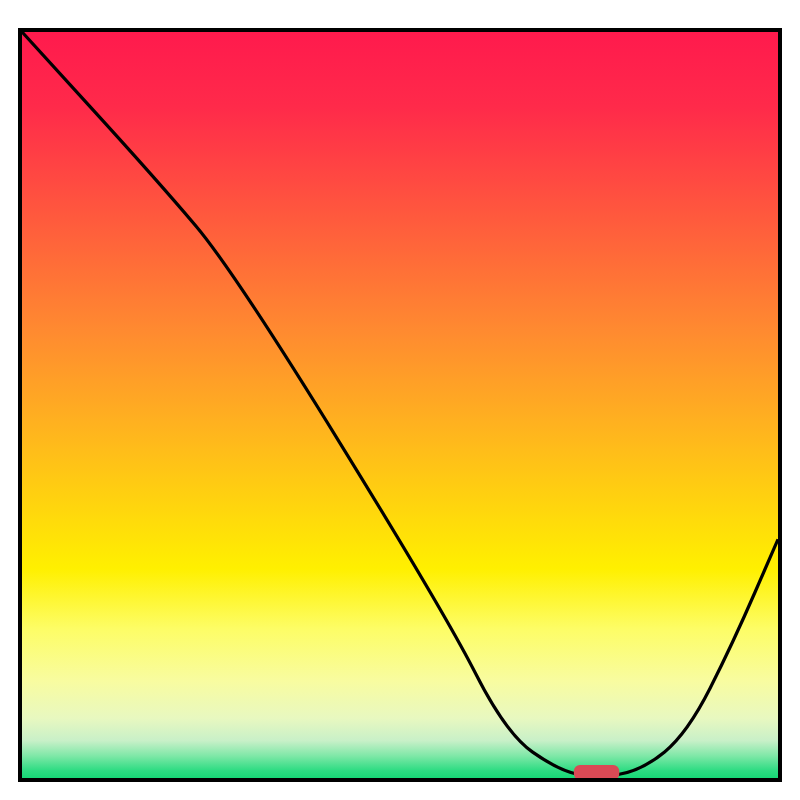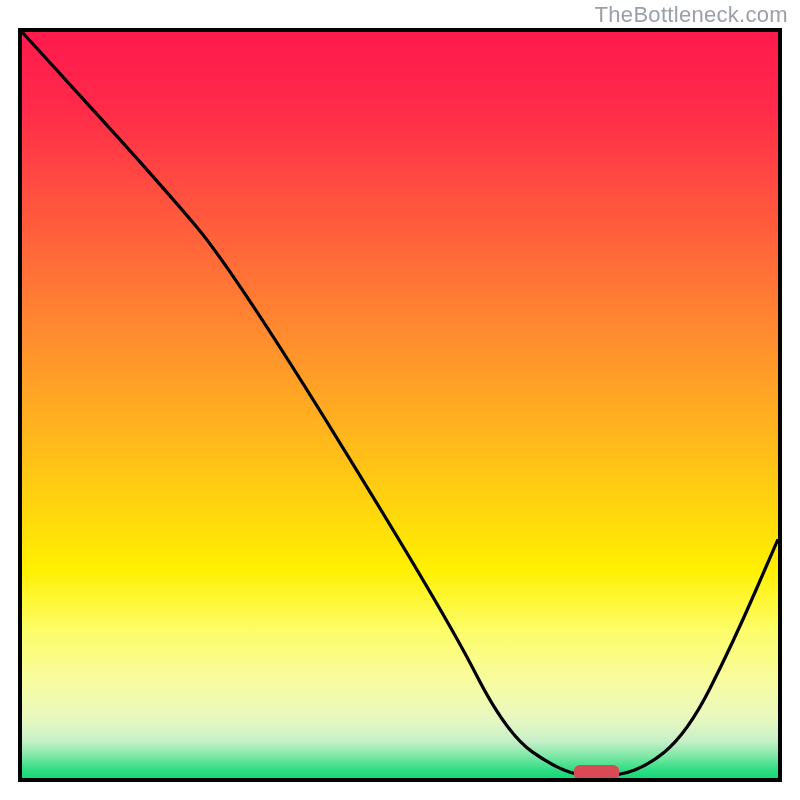--- a/index.html
+++ b/index.html
@@ -67,21 +67,20 @@
     color: #9aa0a6;
     font-size: 22px;
     font-weight: 500;
     letter-spacing: 0.3px;
   }
 </style>
 </head>
 <body>
 
 <div class="wrap">
-  <div class="watermark">TheBottleneck.com</div>
 
   <div class="chart-area">
     <div class="gradient"></div>
     <svg class="curve-svg" viewBox="0 0 756 746" preserveAspectRatio="none">
       <path class="curve-path" d="M 0 0 Q 0 0 68.03999999999999 74.59999999999997 Q 136.07999999999998 149.19999999999993 173.88 193.95999999999995 Q 211.68 238.71999999999997 317.52 410.29999999999995 Q 423.36 581.88 453.6 641.56 Q 483.84000000000003 701.24 510.3 719.89 Q 536.76 738.54 555.6600000000001 742.27 Q 574.5600000000001 746 597.24 742.27 Q 619.92 738.54 642.5999999999999 719.89 Q 665.28 701.24 687.96 656.48 Q 710.64 611.72 733.3199999999999 559.5 T 756 507.28"></path>
       <rect class="marker" x="551.8800000000001" y="733.08" width="45.36" height="14.92" rx="6" ry="6"></rect>
     </svg>
   </div>
 </div>
 

